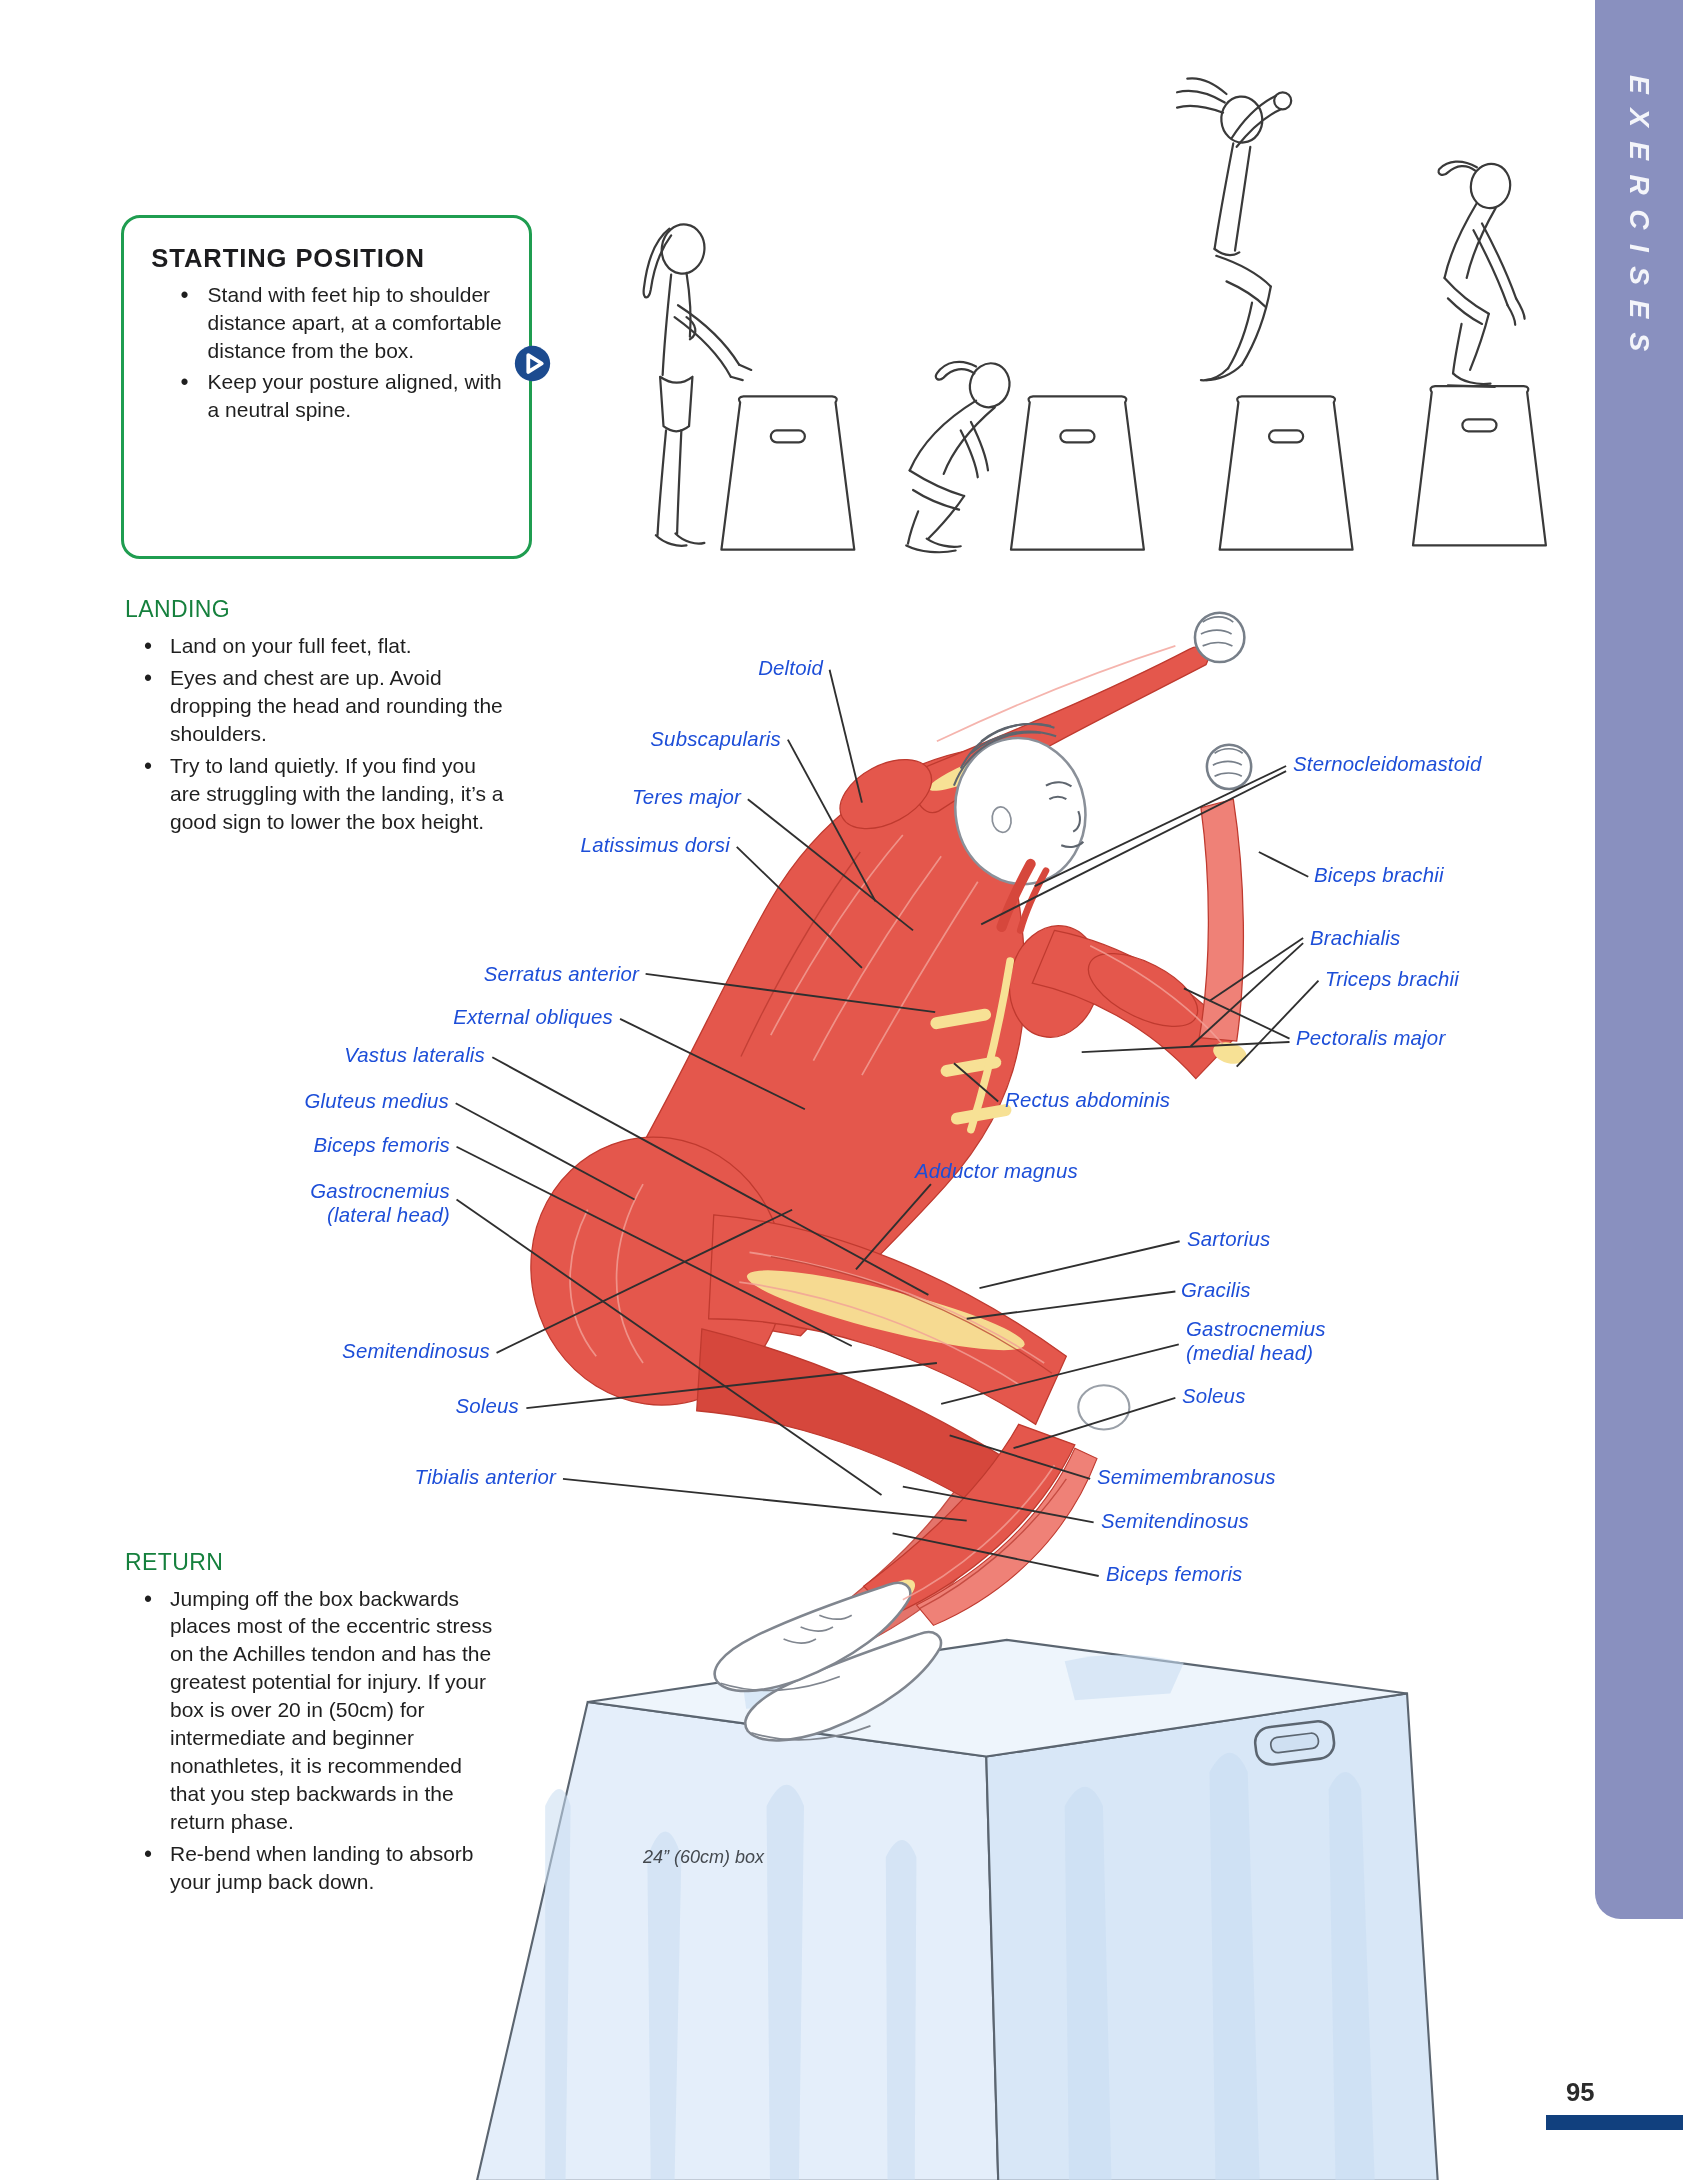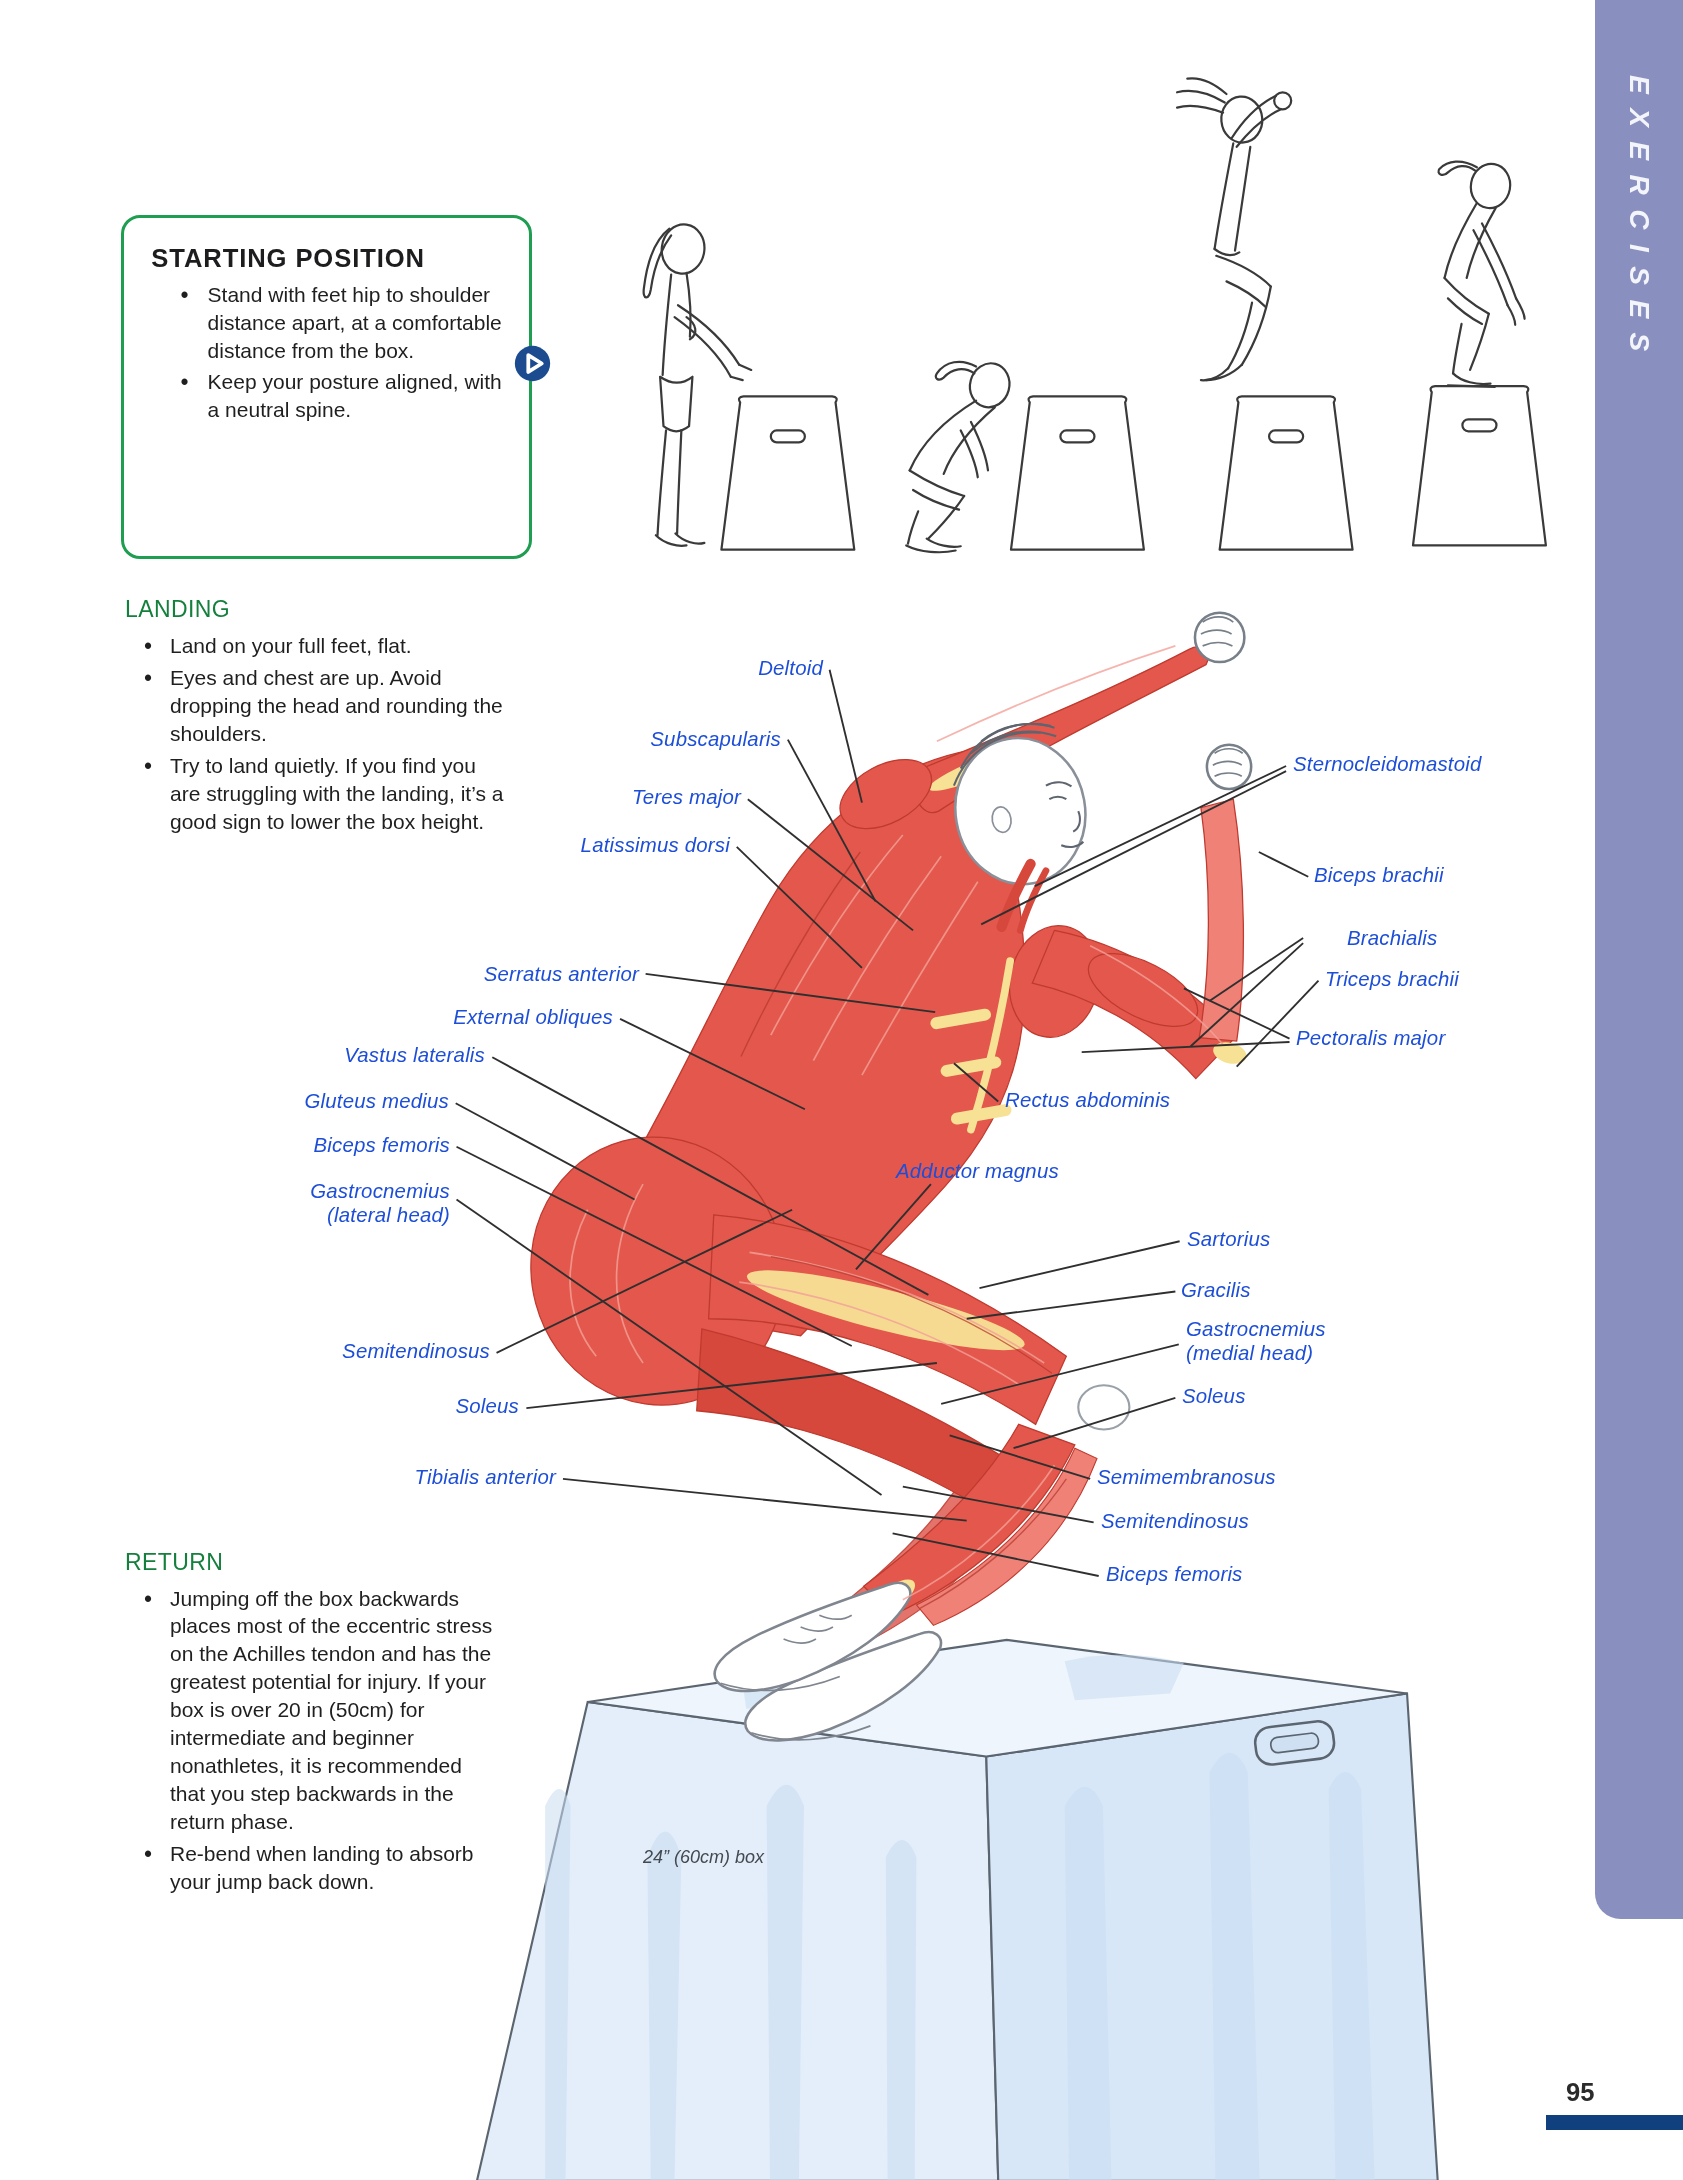--- a/index.html
+++ b/index.html
@@ -338,25 +338,25 @@
   <div class="muscle-label left-col" style="right:1234px;top:1089px">Gluteus medius</div>
   <div class="muscle-label left-col" style="right:1233px;top:1133px">Biceps femoris</div>
   <div class="muscle-label left-col" style="right:1233px;top:1179px">Gastrocnemius
 (lateral head)</div>
   <div class="muscle-label left-col" style="right:1193px;top:1339px">Semitendinosus</div>
   <div class="muscle-label left-col" style="right:1164px;top:1394px">Soleus</div>
   <div class="muscle-label left-col" style="right:1127px;top:1465px">Tibialis anterior</div>
 
   <div class="muscle-label right-col" style="left:1293px;top:752px">Sternocleidomastoid</div>
   <div class="muscle-label right-col" style="left:1314px;top:863px">Biceps brachii</div>
-  <div class="muscle-label right-col" style="left:1347px;top:926px">Brachialis</div>
+  <div class="muscle-label right-col" style="left:1310px;top:926px">Brachialis</div>
   <div class="muscle-label right-col" style="left:1325px;top:967px">Triceps brachii</div>
   <div class="muscle-label right-col" style="left:1296px;top:1026px">Pectoralis major</div>
   <div class="muscle-label right-col" style="left:1005px;top:1088px">Rectus abdominis</div>
-  <div class="muscle-label right-col" style="left:896px;top:1159px">Adductor magnus</div>
+  <div class="muscle-label right-col" style="left:915px;top:1159px">Adductor magnus</div>
   <div class="muscle-label right-col" style="left:1187px;top:1227px">Sartorius</div>
   <div class="muscle-label right-col" style="left:1181px;top:1278px">Gracilis</div>
   <div class="muscle-label right-col" style="left:1186px;top:1317px">Gastrocnemius
 (medial head)</div>
   <div class="muscle-label right-col" style="left:1182px;top:1384px">Soleus</div>
   <div class="muscle-label right-col" style="left:1097px;top:1465px">Semimembranosus</div>
   <div class="muscle-label right-col" style="left:1101px;top:1509px">Semitendinosus</div>
   <div class="muscle-label right-col" style="left:1106px;top:1562px">Biceps femoris</div>
 
   <div class="box-caption">24” (60cm) box</div>

